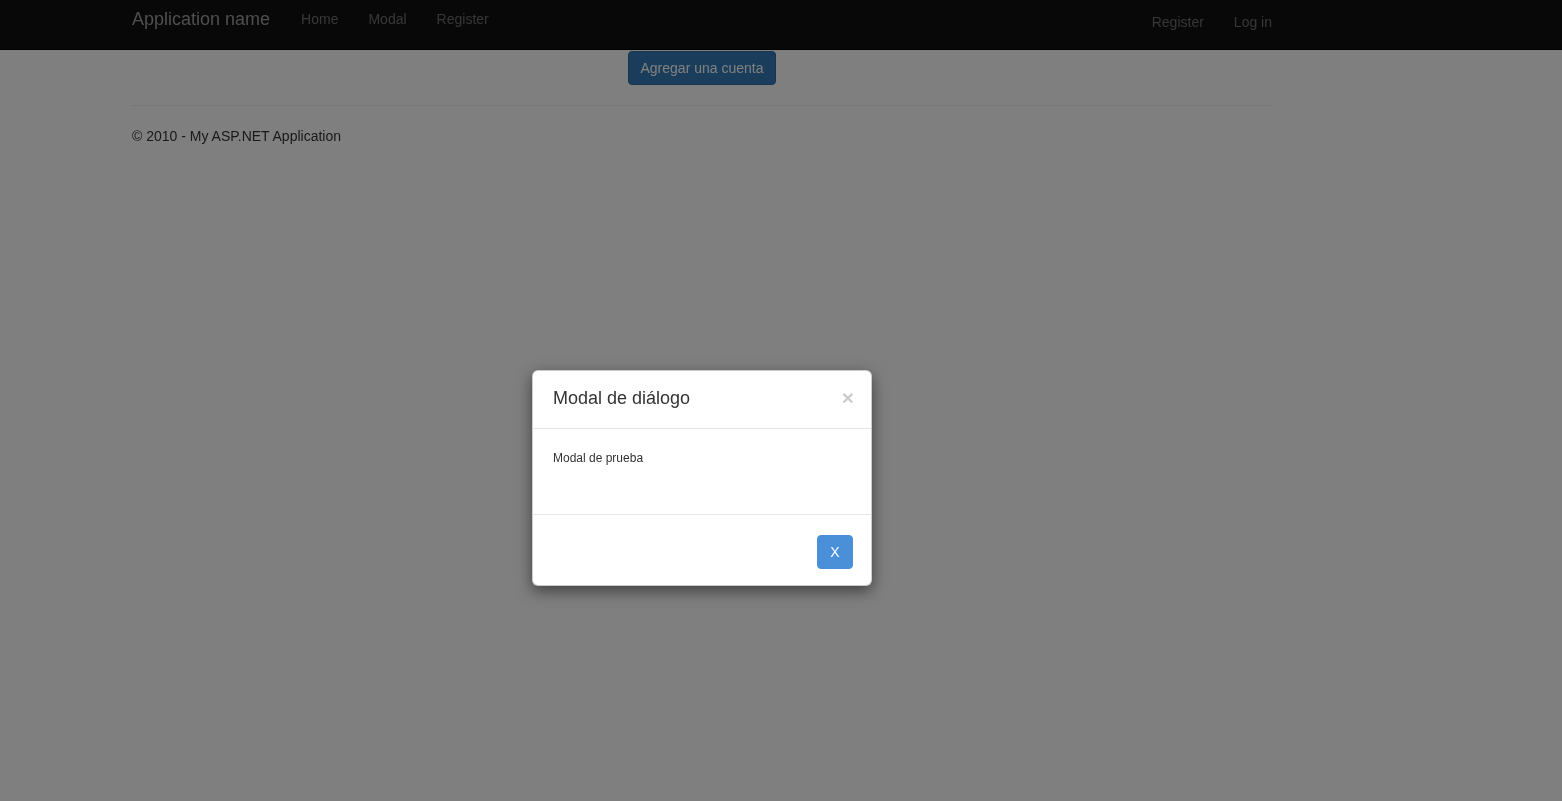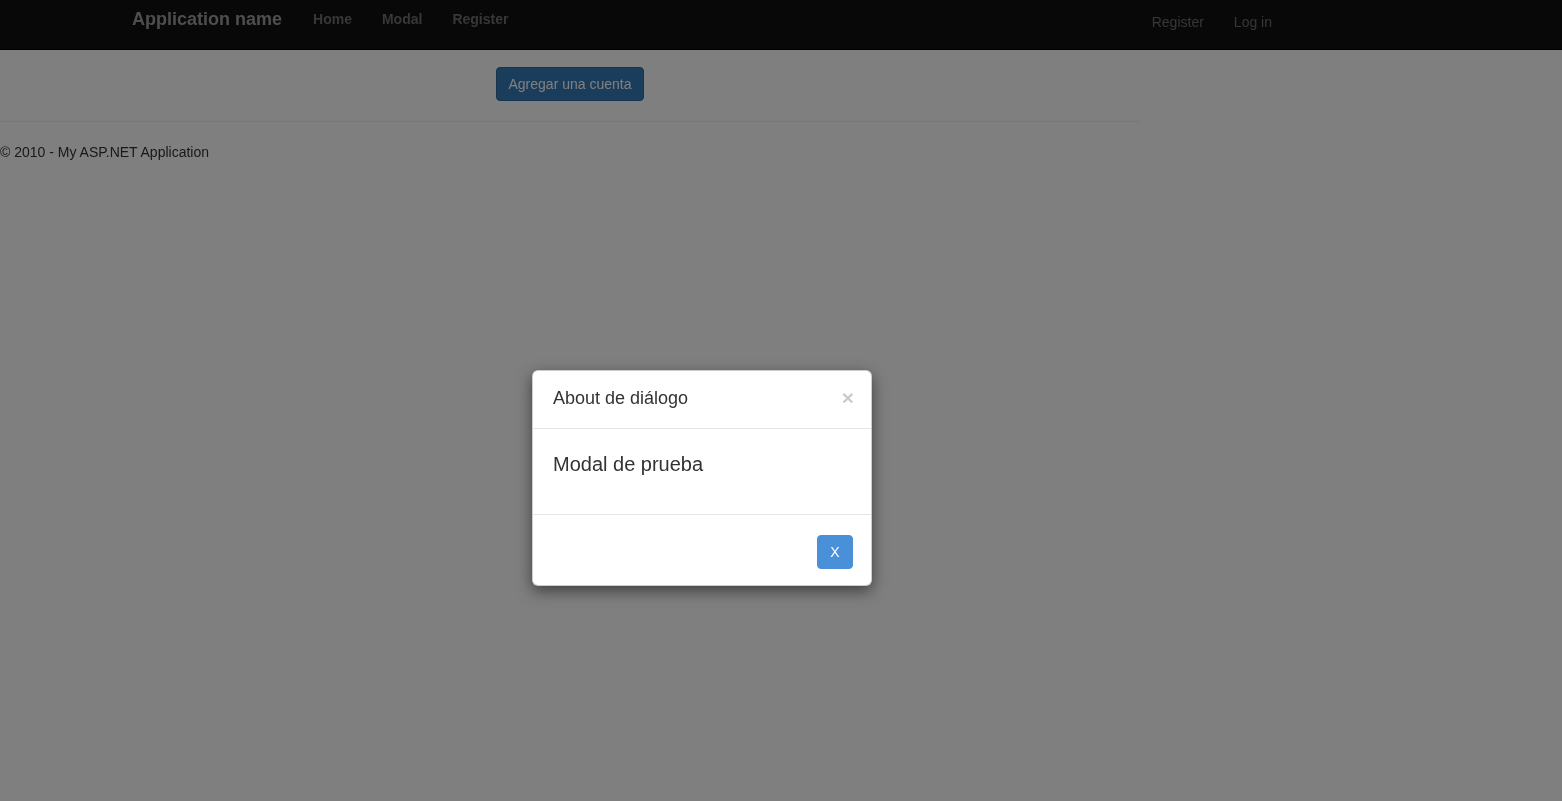--- a/index.html
+++ b/index.html
@@ -40,21 +40,20 @@
     margin-left: 132px;
     height: 50px;
   }
   .navbar-left {
     position: absolute;
     left: 0;
     top: 0;
     height: 38px;
     display: flex;
     align-items: center;
-    font-weight: bold;
   }
   .navbar-brand {
     font-size: 18px;
     line-height: 20px;
     color: #9d9d9d;
     padding: 15px 15px 15px 0;
     text-decoration: none;
     white-space: nowrap;
   }
   .nav-links {
@@ -96,21 +95,22 @@
     color: #6f6f6f;
     text-decoration: none;
     white-space: nowrap;
   }
   .navbar-right li:last-child a { padding-right: 0; }
 
   
   .container {
     position: relative;
     width: 1140px;
-    padding-top: 16px;
+    margin-left: 132px;
+    padding-top: 0;
   }
   .btn-row {
     text-align: center;
     padding-top: 1px;
   }
   .btn {
     display: inline-block;
     font-size: 14px;
     line-height: 1.428571429;
     font-family: "Liberation Sans", sans-serif;
@@ -194,21 +194,21 @@
     cursor: pointer;
     font-family: "Liberation Sans", sans-serif;
   }
   .modal-body {
     position: relative;
     padding: 15px;
     min-height: 85px;
   }
   .modal-body p {
     margin: 0 0 20px;
-    font-size: 20px;
+    font-size: 12px;
     color: #333333;
     padding-left: 5px;
     padding-top: 6px;
   }
   .modal-footer {
     padding: 15px;
     text-align: right;
     border-top: 1px solid #e5e5e5;
     min-height: 71px;
   }
@@ -274,21 +274,21 @@
 
   </div>
 
 </div>
 
 <div id="modal-backdrop"></div>
 
 <div id="modal-dialog" role="dialog">
 
   <div class="modal-header">
-    <h4 class="modal-title">About de diálogo</h4>
+    <h4 class="modal-title">Modal de diálogo</h4>
     <button type="button" class="modal-close">×</button>
   </div>
 
   <div class="modal-body">
     <p>Modal de prueba</p>
   </div>
 
   <div class="modal-footer">
     <button type="button" class="btn btn-x">X</button>
   </div>

